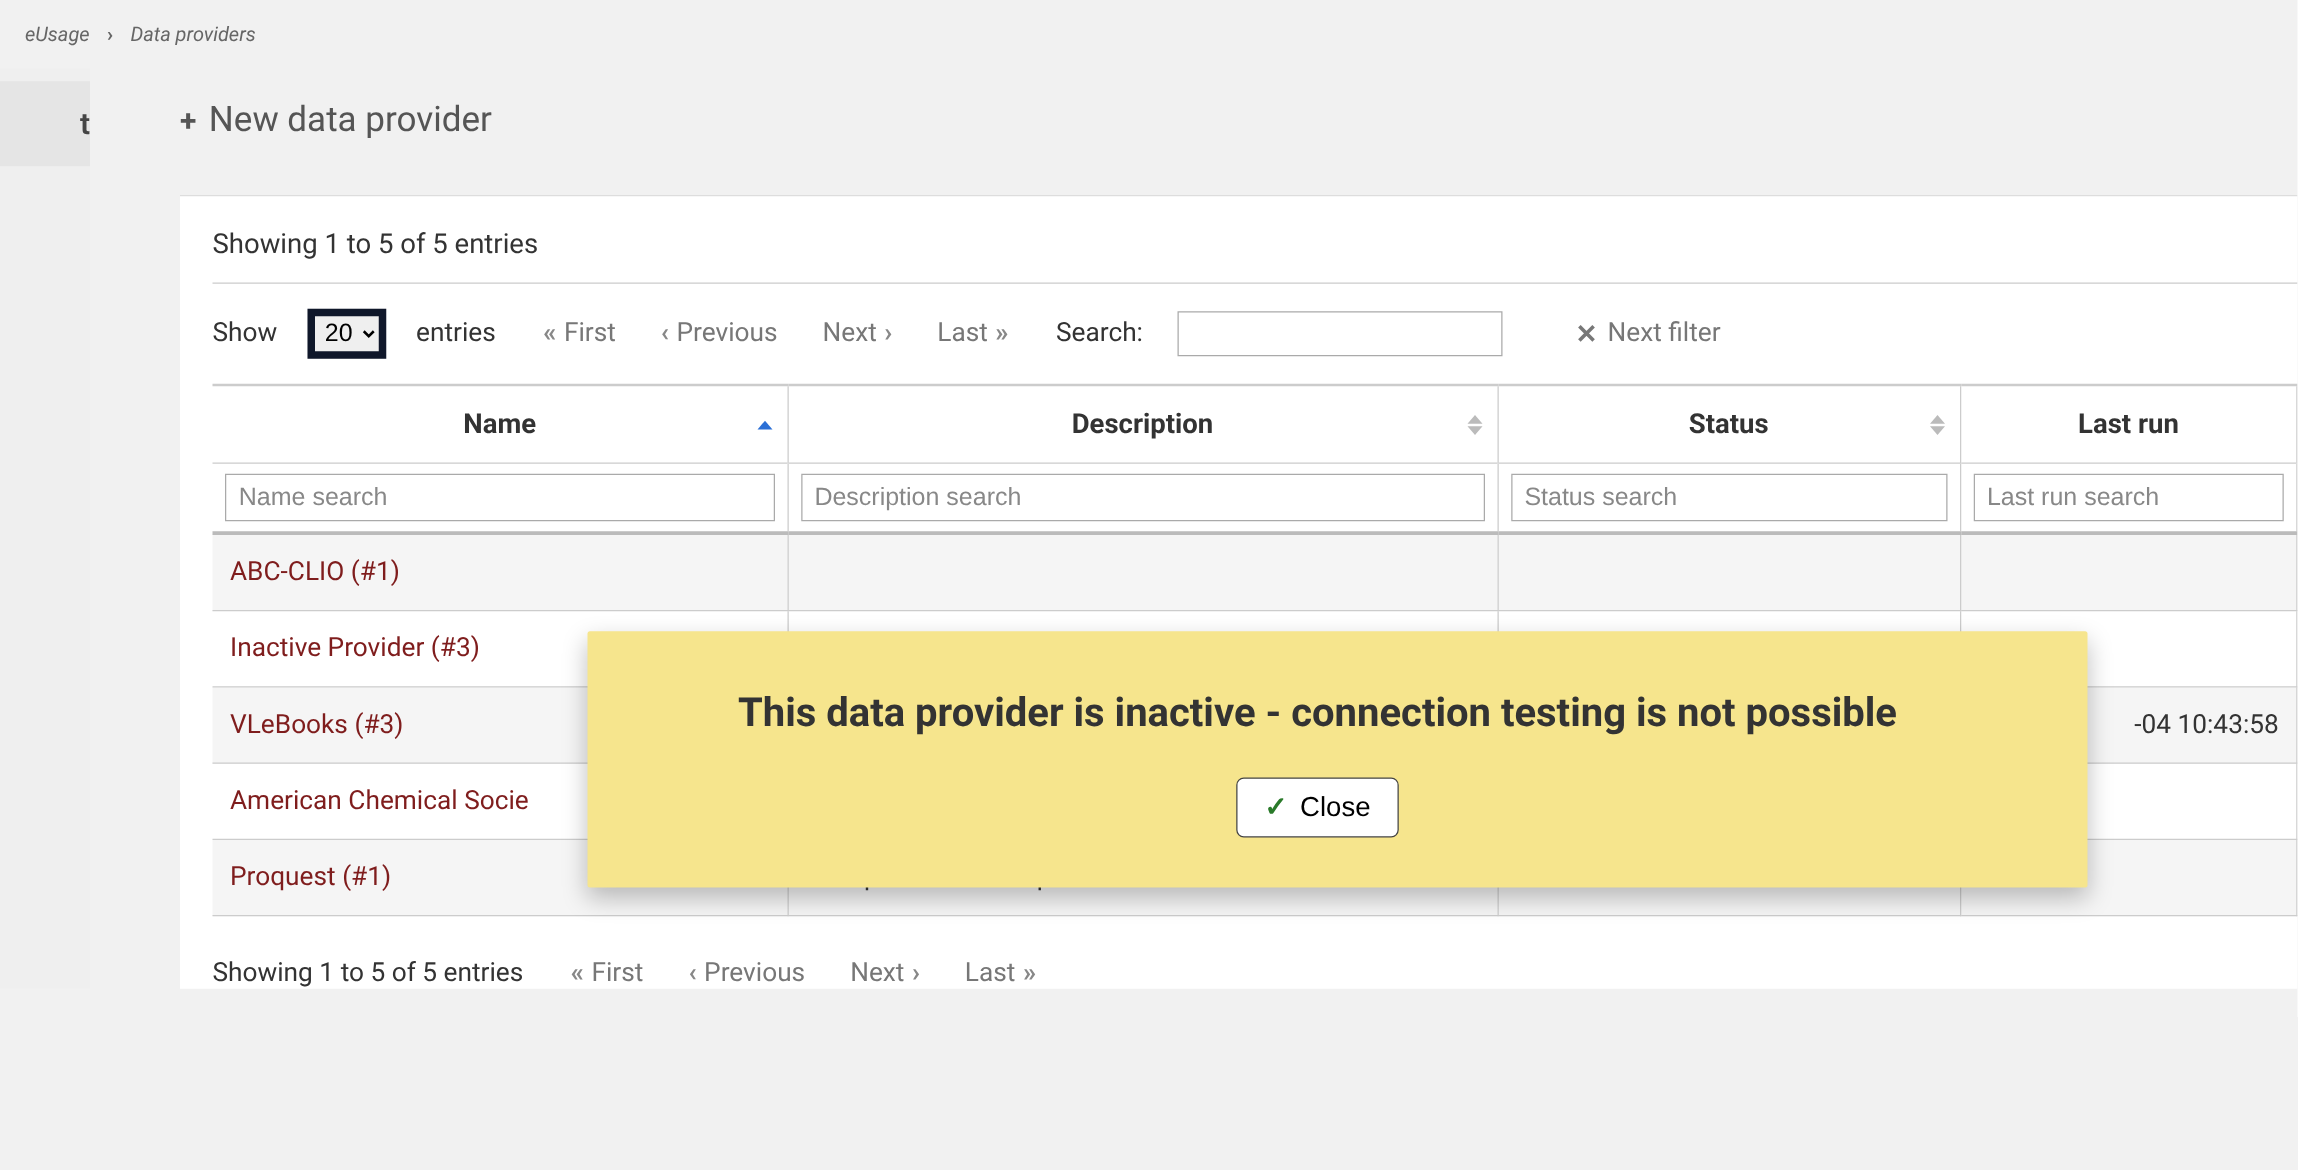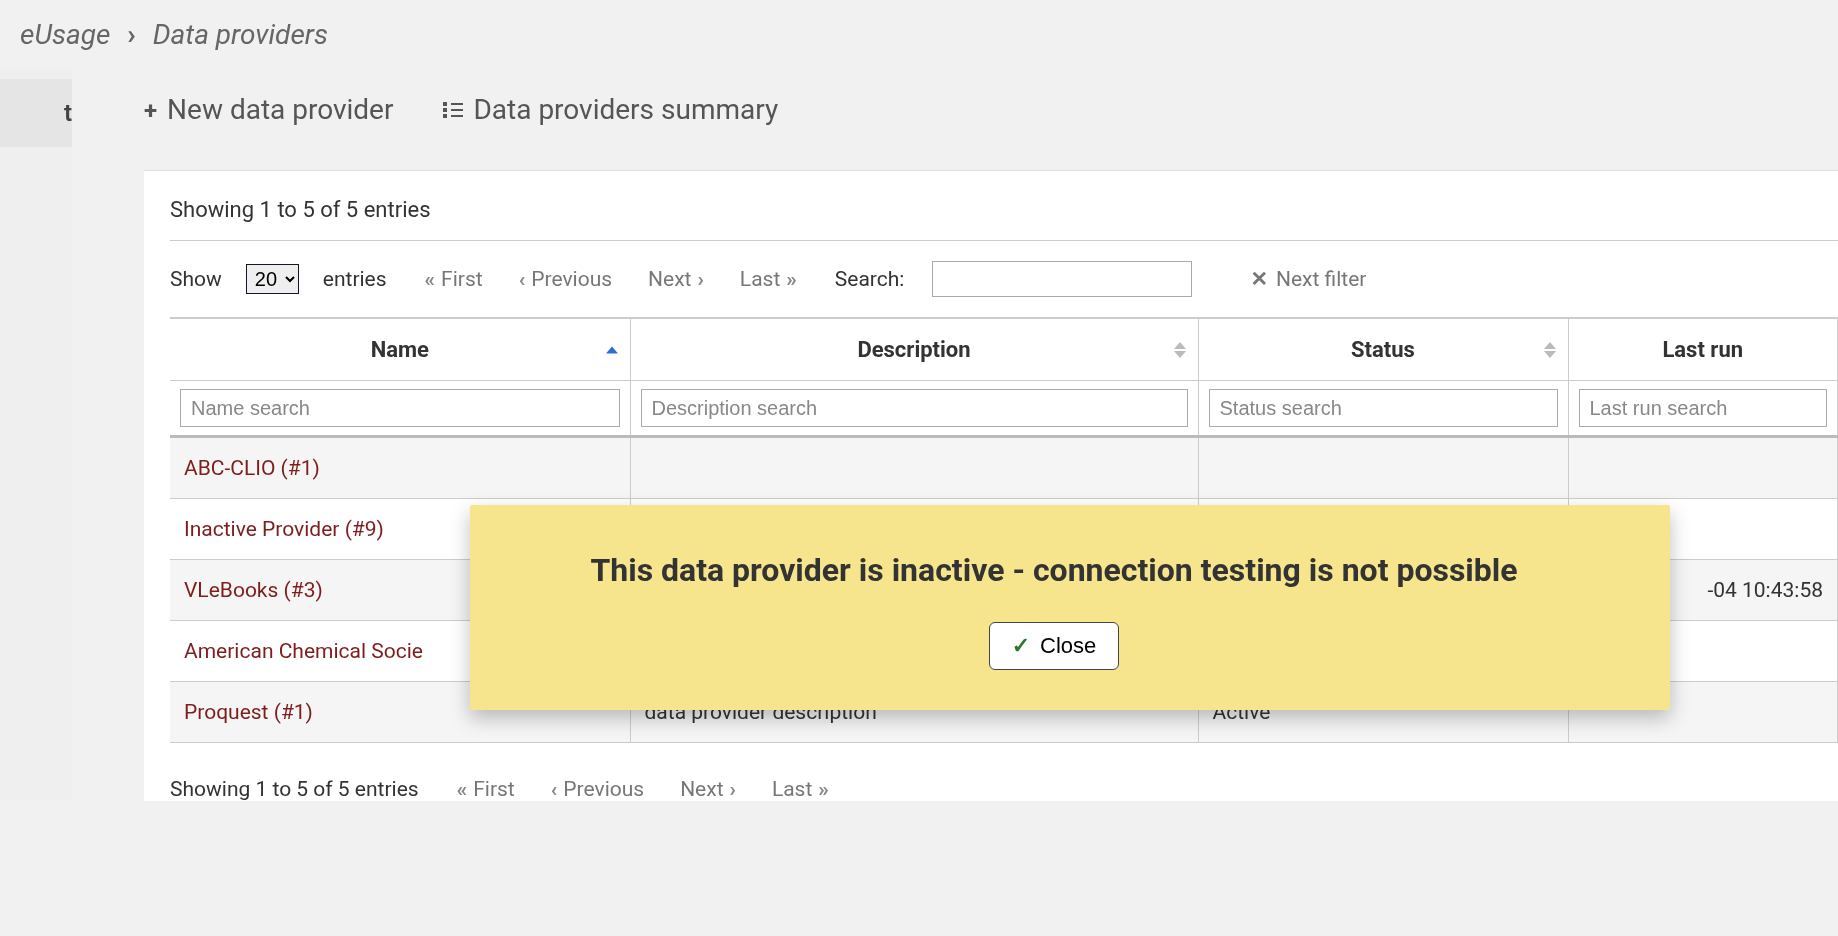--- a/index.html
+++ b/index.html
@@ -16,21 +16,21 @@
   }
   .page {
     width: 1838px;
     height: 936px;
     position: relative;
   }
   .breadcrumb {
     padding: 18px 20px;
     font-style: italic;
     color: #666;
-    font-size: 28px;
+    font-size: 16px;
   }
   .breadcrumb a {
     color: #666;
     text-decoration: none;
     font-style: italic;
   }
   .breadcrumb .sep {
     margin: 0 10px;
     font-style: normal;
     font-weight: bold;
@@ -123,21 +123,21 @@
     flex-wrap: wrap;
   }
   .show-entries {
     display: flex;
     align-items: center;
     gap: 24px;
   }
   .show-entries select {
     font-size: 20px;
     padding: 2px 4px;
-    border: 1px solid #0f172a;
+    border: 6px solid #0f172a;
   }
   .pager {
     display: flex;
     gap: 36px;
     color: #777;
   }
   .pager span {
     display: inline-flex;
     align-items: center;
     gap: 6px;
@@ -302,24 +302,20 @@
   <div class="layout">
     <div class="sidebar">
       <div class="sidebar-item">t</div>
     </div>
 
     <div class="main">
       <div class="toolbar">
         <a href="#">
           <span class="icon-plus"></span>
           <span>New data provider</span>
-        </a>
-        <a href="#">
-          <span class="icon-list"></span>
-          <span>Data providers summary</span>
         </a>
       </div>
 
       <div class="panel">
         <div class="showing">Showing 1 to 5 of 5 entries</div>
 
         <div class="controls">
           <div class="show-entries">
             <span>Show</span>
             <select>
@@ -399,21 +395,21 @@
             </tr>
           </thead>
           <tbody id="tbody">
           <tr class="data-row">
                 <td><a href="#" class="link">ABC-CLIO (#1)</a></td>
                 <td></td>
                 <td></td>
                 <td style="text-align: right;"></td>
               </tr>
               <tr class="data-row">
-                <td><a href="#" class="link">Inactive Provider (#9)</a></td>
+                <td><a href="#" class="link">Inactive Provider (#3)</a></td>
                 <td></td>
                 <td></td>
                 <td style="text-align: right;"></td>
               </tr>
               <tr class="data-row">
                 <td><a href="#" class="link">VLeBooks (#3)</a></td>
                 <td></td>
                 <td></td>
                 <td style="text-align: right;">-04 10:43:58</td>
               </tr>

